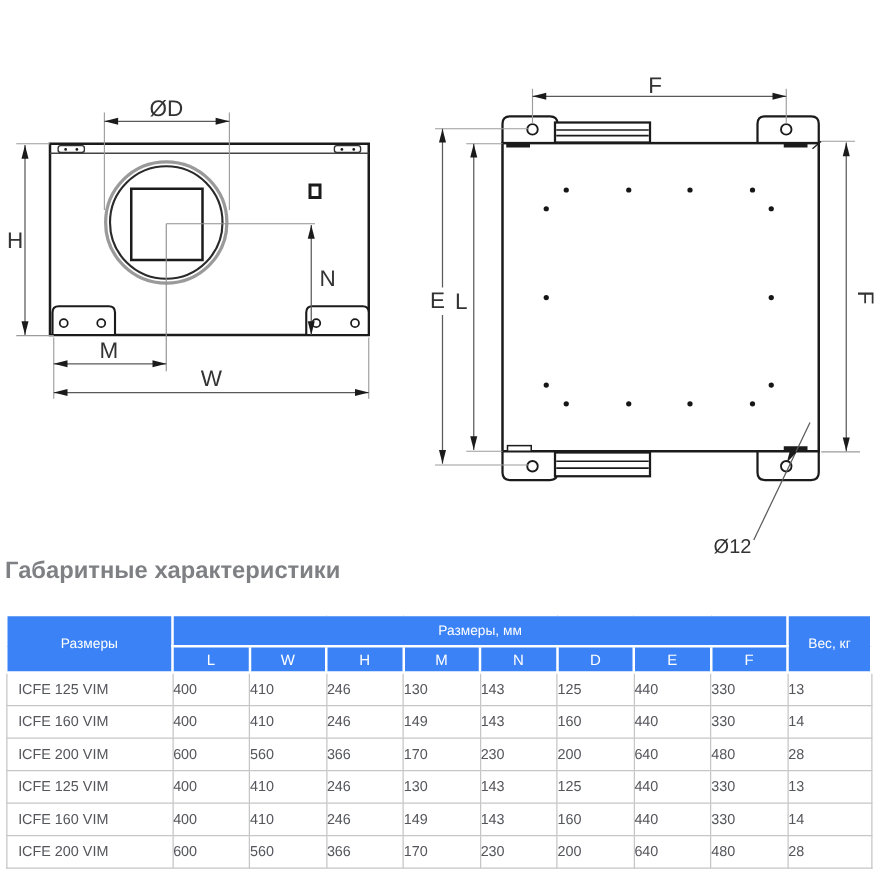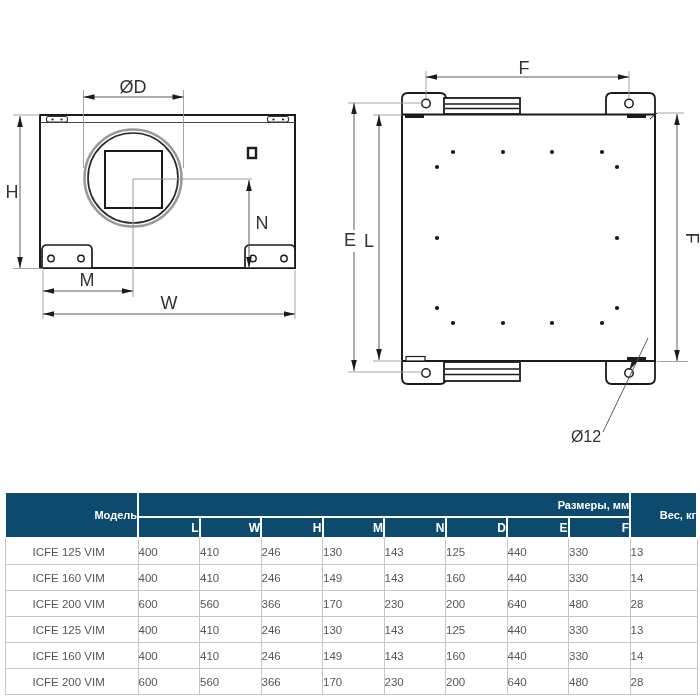--- a/index.html
+++ b/index.html
@@ -18,32 +18,32 @@
   .section-title{
     position:absolute;left:4px;top:446px;margin:0;
     font-size:19px;font-weight:bold;color:#7e8084;
   }
   table.specs{
     position:absolute;left:4px;top:491px;width:692px;
     border-collapse:collapse;table-layout:fixed;
     font-size:11.5px;
   }
   table.specs thead th{
-    background:#0c4a6e;color:#ffffff;font-weight:bold;
-    border:2px solid #ffffff;padding:0;text-align:right;vertical-align:middle;
+    background:#3b82f6;color:#ffffff;font-weight:normal;
+    border:2px solid #ffffff;padding:0;text-align:center;vertical-align:middle;
     font-size:11px;
   }
   table.specs thead tr.group-row{height:25px;}
   table.specs thead tr.letter-row{height:21px;}
   table.specs thead th.dim-letter{font-size:12px;}
   table.specs tbody td{
     border:1px solid #c6c6c6;background:#ffffff;color:#55565c;
     height:25px;padding:0;text-align:left;vertical-align:middle;
   }
-  table.specs tbody td.model-cell{text-align:left;padding-left:27px;}
+  table.specs tbody td.model-cell{text-align:left;padding-left:9px;}
 </style>
 </head>
 <body>
 
 <div class="stage">
 
   <svg width="700" height="460" viewBox="0 0 700 460">
 
     <g>
 
@@ -177,37 +177,38 @@
       <polygon points="677,114 674.2,125 679.8,125" fill="#1b1b1b"></polygon>
       <polygon points="677,361 674.2,350 679.8,350" fill="#1b1b1b"></polygon>
       <text class="dim-label" x="686" y="238" text-anchor="middle" transform="rotate(90 686 238)">F</text>
 
       <line x1="603" y1="432" x2="648" y2="338" stroke="#5a5a5a" stroke-width="1"></line>
       <polygon points="629.5,370 637.2,361.7 632.3,359" fill="#1b1b1b"></polygon>
       <text class="dim-label-sm" x="586" y="442" text-anchor="middle">Ø12</text>
     </g>
   </svg>
 
+  <h2 class="section-title">Габаритные характеристики</h2>
 
   <table class="specs">
     <colgroup>
       <col style="width:133px">
       <col style="width:61.5px">
         <col style="width:61.5px">
         <col style="width:61.5px">
         <col style="width:61.5px">
       <col style="width:61.5px">
         <col style="width:61.5px">
         <col style="width:61.5px">
         <col style="width:61.5px">
       <col style="width:67px">
     </colgroup>
     <thead>
       <tr class="group-row">
-        <th rowspan="2">Модель</th>
+        <th rowspan="2">Размеры</th>
         <th colspan="8">Размеры, мм</th>
         <th rowspan="2">Вес, кг</th>
       </tr>
       <tr class="letter-row" id="dim-letter-row">
           <th class="dim-letter">L</th>
           <th class="dim-letter">W</th>
           <th class="dim-letter">H</th>
           <th class="dim-letter">M</th>
           <th class="dim-letter">N</th>
           <th class="dim-letter">D</th>

